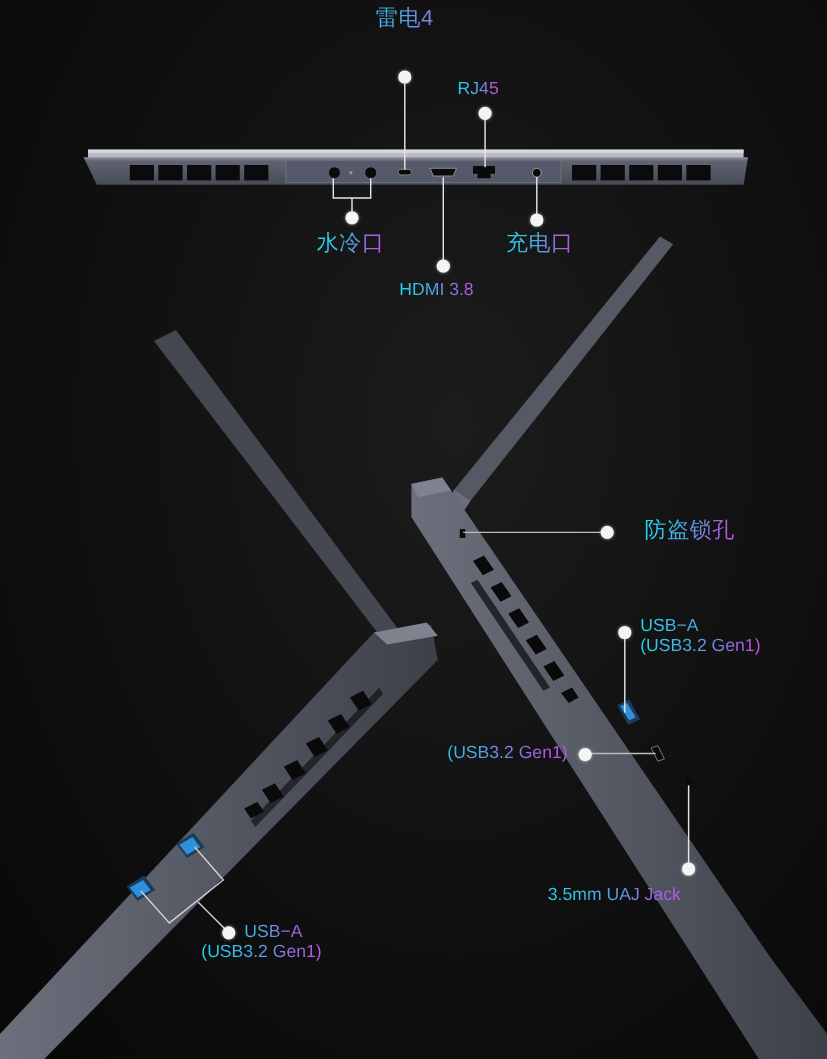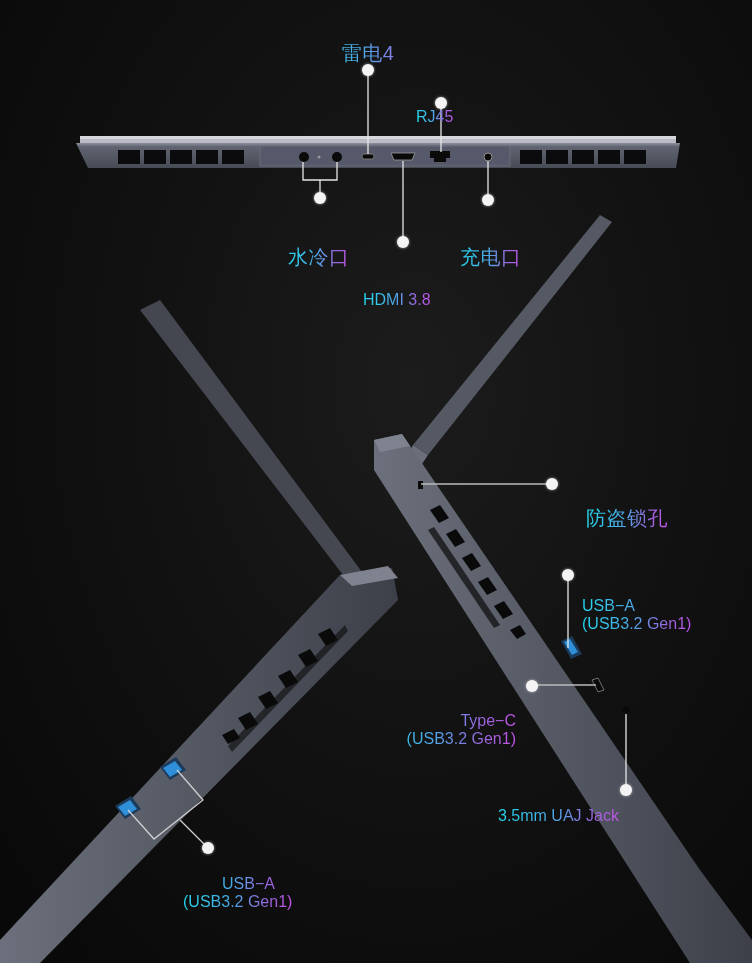--- a/index.html
+++ b/index.html
@@ -5,21 +5,21 @@
     html, body { margin:0; padding:0; }
     body {
       width:752px; height:963px; overflow:hidden; position:relative;
       background: radial-gradient(ellipse at 55% 40%, #1c1c1c 0%, #121212 45%, #080808 100%);
       font-family: "Liberation Sans", "DejaVu Sans", sans-serif;
     }
     .stage { position:absolute; left:0; top:0; width:752px; height:963px; }
     .label {
       position:absolute; white-space:nowrap; line-height:1.15;
       background: linear-gradient(90deg, #22d8ee 0%, #4aa9e6 45%, #9f63e0 80%, #c154e8 100%);
-      -webkit-background-clip:text; background-clip:text; color:transparent;margin-top:36px;
+      -webkit-background-clip:text; background-clip:text; color:transparent;
     }
     .label .line { display:block; }
     .cn { font-size:20px; font-weight:normal; letter-spacing:0.5px; }
     .en { font-size:16px; }
     .dot {
       position:absolute; width:12px; height:12px; border-radius:50%; background:#f4f4f4;
       box-shadow:0 0 3px rgba(255,255,255,0.6);
     }
   </style>
 </head>
@@ -192,25 +192,24 @@
   <div class="label cn" style="left:586px;top:471px">
     <span class="line">防盗锁孔</span>
   </div>
 
   <div class="label en" style="left:582px;top:561px">
     <span class="line">USB−A</span>
     <span class="line">(USB3.2 Gen1)</span>
   </div>
 
   <div class="label en" style="left:360px;top:676px;text-align:right;width:156px">
-    <span class="line">Type−C</span>
     <span class="line">(USB3.2 Gen1)</span>
   </div>
 
-  <div class="label en" style="left:498px;top:771px">
+  <div class="label en" style="left:498px;top:805px">
     <span class="line">3.5mm UAJ Jack</span>
   </div>
 
   <div class="label en" style="left:183px;top:839px">
     <span class="line" style="padding-left:39px">USB−A</span>
     <span class="line">(USB3.2 Gen1)</span>
   </div>
 
 </div>
 

